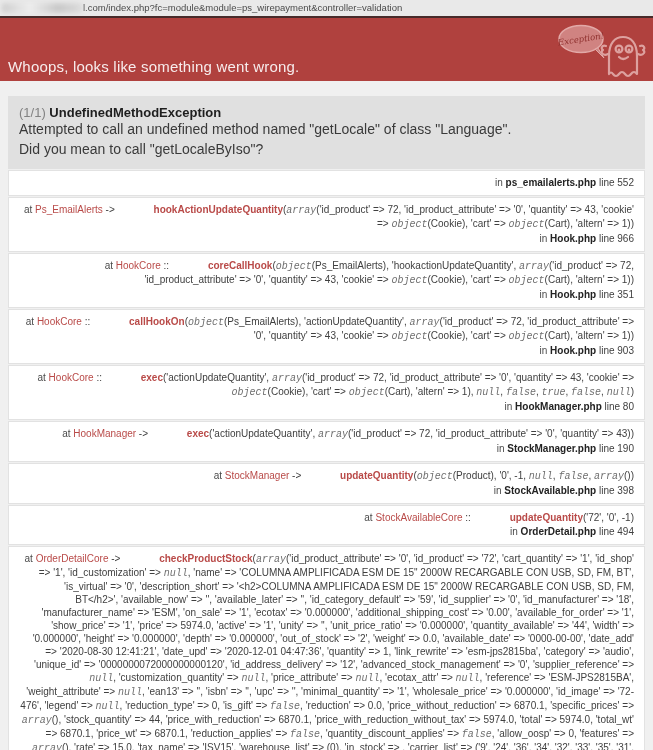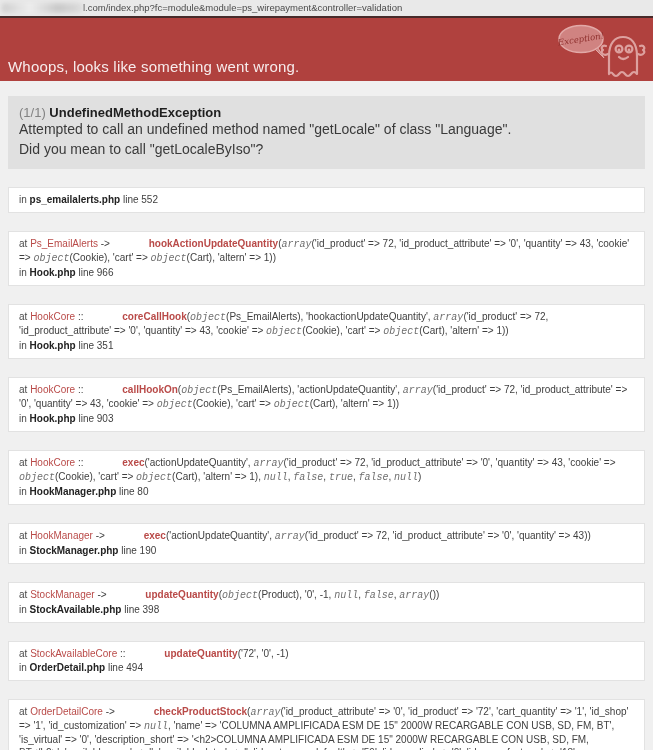--- a/index.html
+++ b/index.html
@@ -59,27 +59,28 @@
     padding: 9px 11px 10px 11px;
   }
   .summary-title { font-size: 13px; margin-bottom: 0; }
   .exc-count { color: #828282; font-weight: normal; }
   .exc-name { color: #1e1e1e; font-weight: bold; }
   .exc-message { font-size: 14px; color: #3a3a3a; line-height: 1.4; }
   
   .frame {
     background: #ffffff;
     border: 1px solid #e2e2e2;
-    margin-top: 18px;
+    margin-top: 1px;
     padding: 5px 10px 6px 10px;
     font-size: 10px;
     line-height: 1.3;
     color: #404040;
     word-wrap: break-word;
     overflow-wrap: break-word;
+    text-align: right;
   }
   .frame .call { margin-bottom: 1px; }
   .at-word, .in-word { color: #4a4a4a; }
   .cls { color: #b94a48; cursor: pointer; }
   .sep { color: #404040; }
   .method { color: #b94a48; font-weight: bold; cursor: pointer; padding-left: 36px; }
   .args { color: #404040; }
   .args em { font-style: italic; color: #6e6e6e; font-family: Liberation Mono, monospace; }
   .file-name { font-weight: bold; color: #232323; }
   .line-no { color: #404040; }

